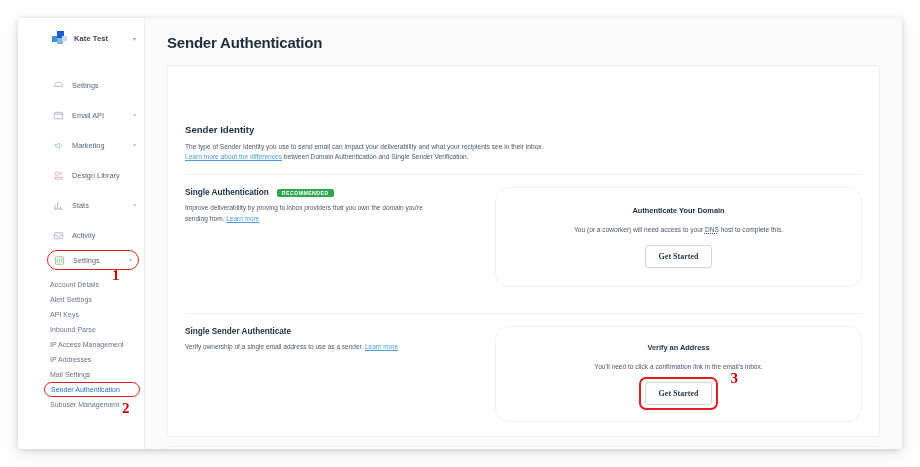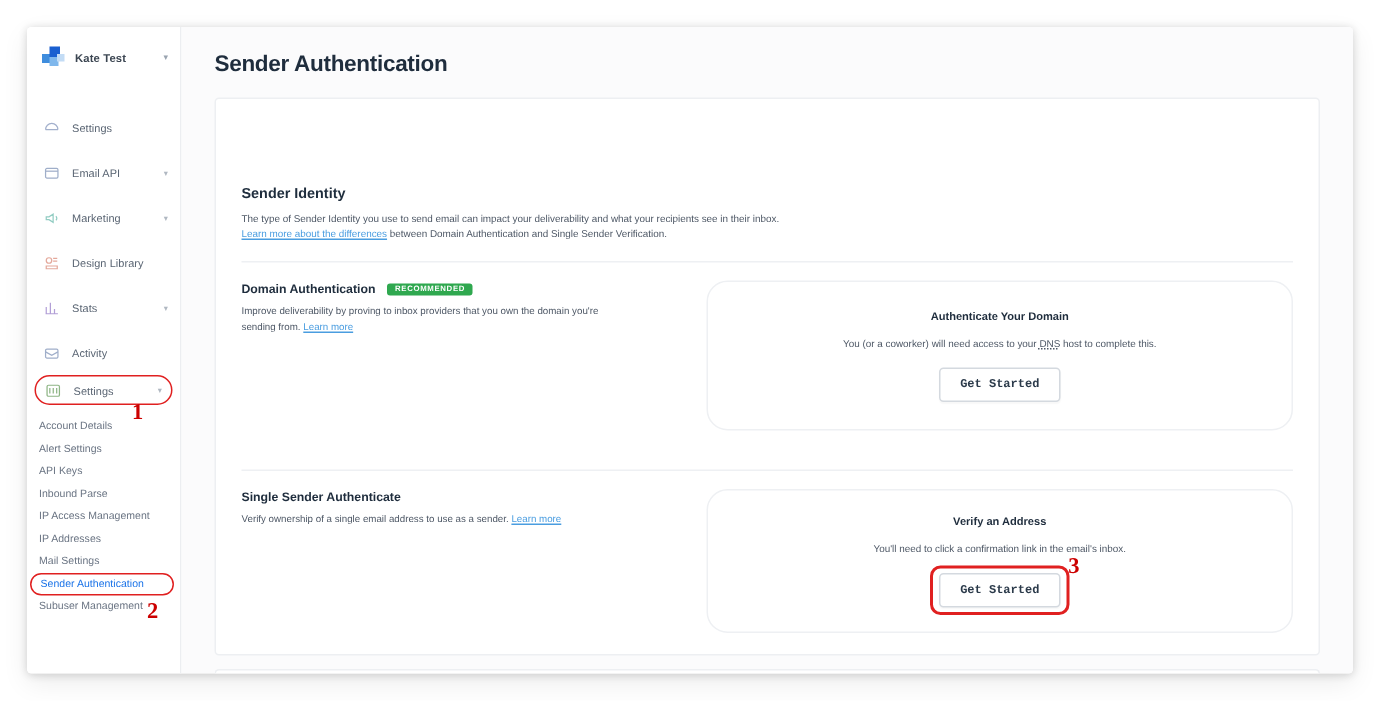--- a/index.html
+++ b/index.html
@@ -12,20 +12,21 @@
 
   #app {
     position: absolute;
     left: 18px; top: 18px;
     width: 884px; height: 431px;
     background: #ffffff;
     border-radius: 3px;
     box-shadow: 0 1px 6px rgba(0,0,0,0.16), 0 6px 18px rgba(0,0,0,0.08);
     overflow: hidden;
     display: flex;
+    padding-left: 24px;
   }
 
   
   .sidebar {
     width: 103px;
     flex: 0 0 103px;
     background: #ffffff;
     border-right: 1px solid #eceef1;
     position: relative;
   }
@@ -183,21 +184,21 @@
   .panel-title { font-size: 7.4px; font-weight: bold; color: #1f2d3d; margin-bottom: 11px; }
   .panel-sub { font-size: 6.6px; color: #4e5866; margin-bottom: 12px; }
   .panel-sub u { text-decoration: underline; text-decoration-style: dotted; }
 
   .btn {
     border: 1px solid #d4d9df;
     background: #ffffff;
     border-radius: 3px;
     font-size: 8px; font-weight: bold; color: #2b3a4a;
     padding: 6px 13px;
-    font-family: Liberation Mono, monospace;
+    font-family: Liberation Serif, serif;
     cursor: pointer;
     box-shadow: 0 1px 1px rgba(0,0,0,0.03);
   }
   .btn-ring {
     position: absolute;
     border: 2.2px solid #e02020;
     border-radius: 7px;
     pointer-events: none;
   }
 
@@ -339,21 +340,21 @@
           <div>The type of Sender Identity you use to send email can impact your deliverability and what your recipients see in their inbox.</div>
           <div>
             <a class="lnk" href="#">Learn more about the differences</a><span> between Domain Authentication and Single Sender Verification.</span>
           </div>
         </div>
         <div class="hr"></div>
 
         <div class="row">
           <div class="row-left">
             <div class="sub-head">
-              <span class="sub-head-title">Domain Authentication</span>
+              <span class="sub-head-title">Single Authentication</span>
               <span class="badge">RECOMMENDED</span>
             </div>
             <div class="sub-desc">
               <span>Improve deliverability by proving to inbox providers that you own the domain you're sending from. </span><a class="lnk" href="#">Learn more</a>
             </div>
           </div>
           <div class="row-right" style="min-height:100px;">
             <div class="panel-title">Authenticate Your Domain</div>
             <div class="panel-sub">
               <span>You (or a coworker) will need access to your </span><u>DNS</u><span> host to complete this.</span>

